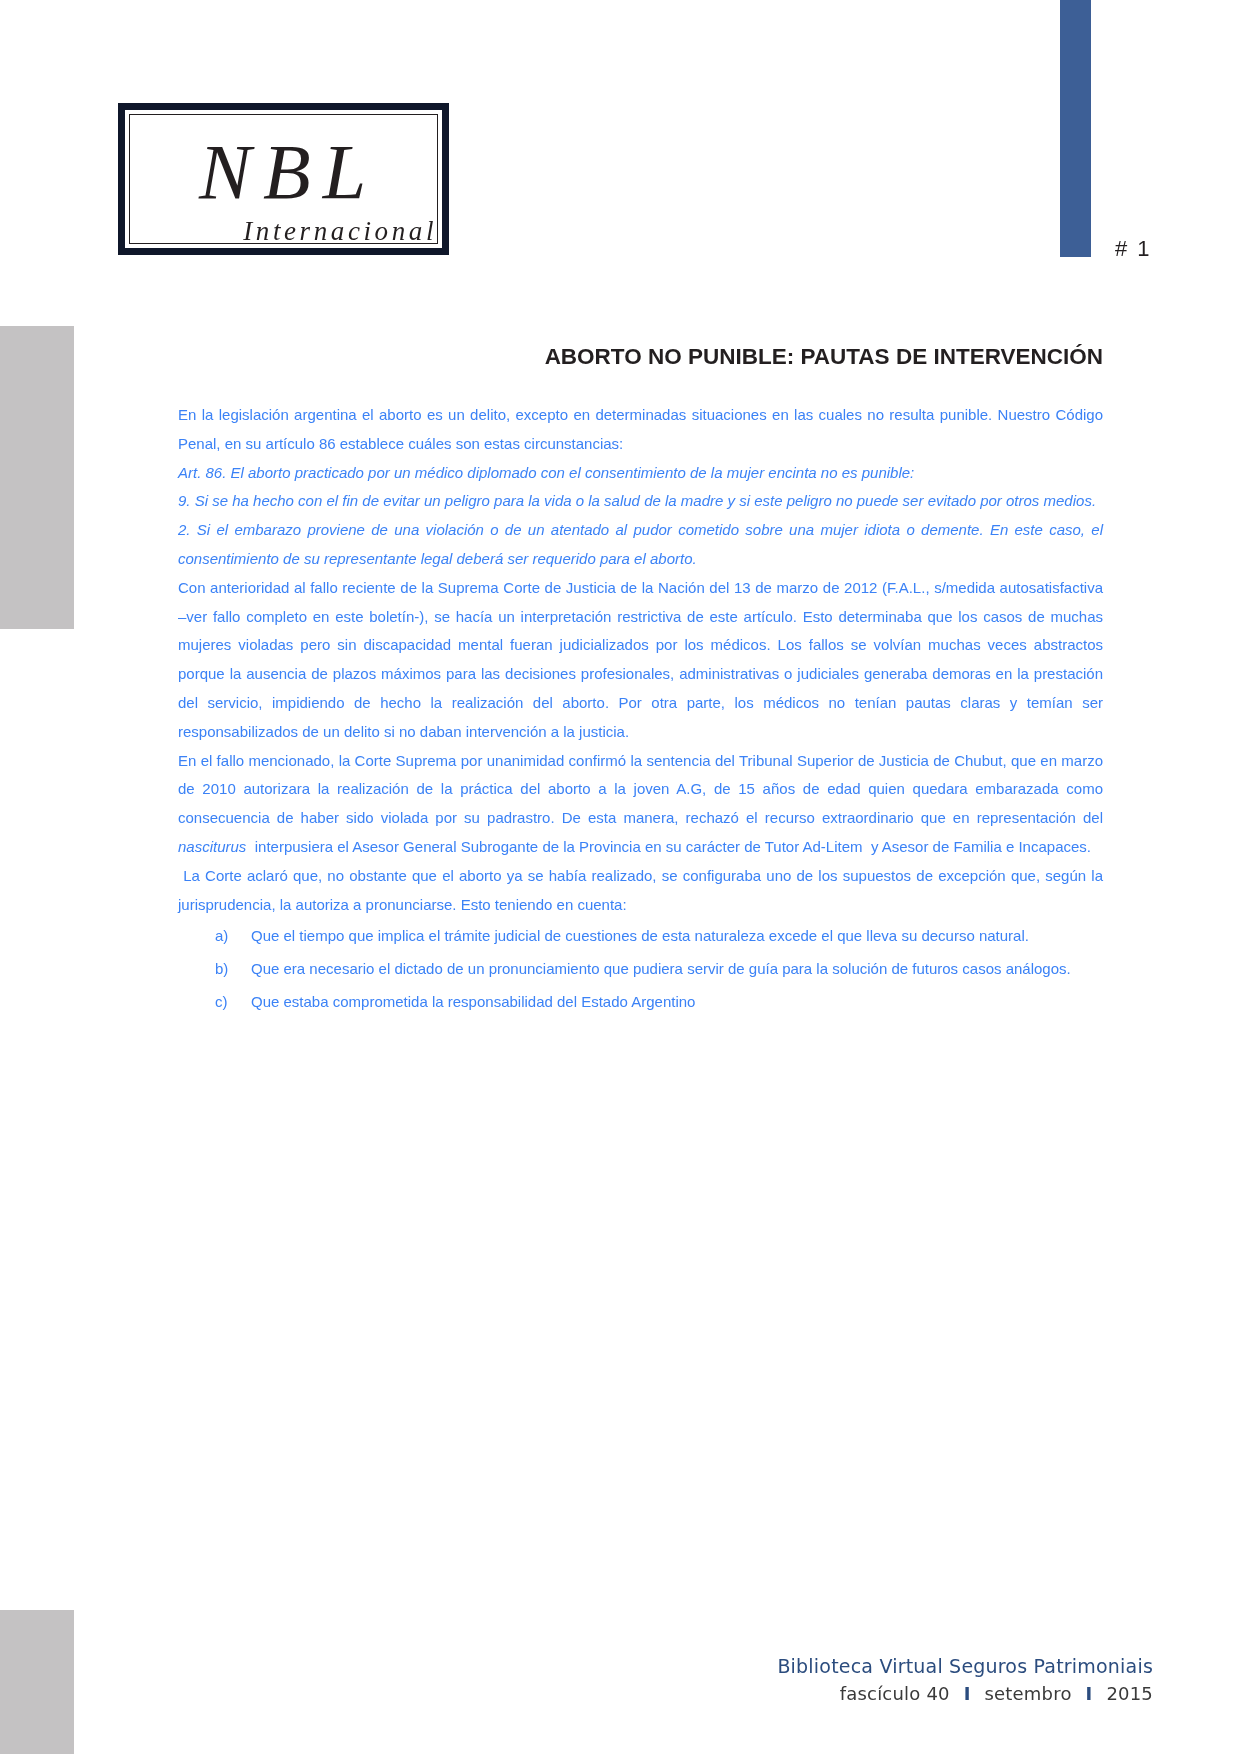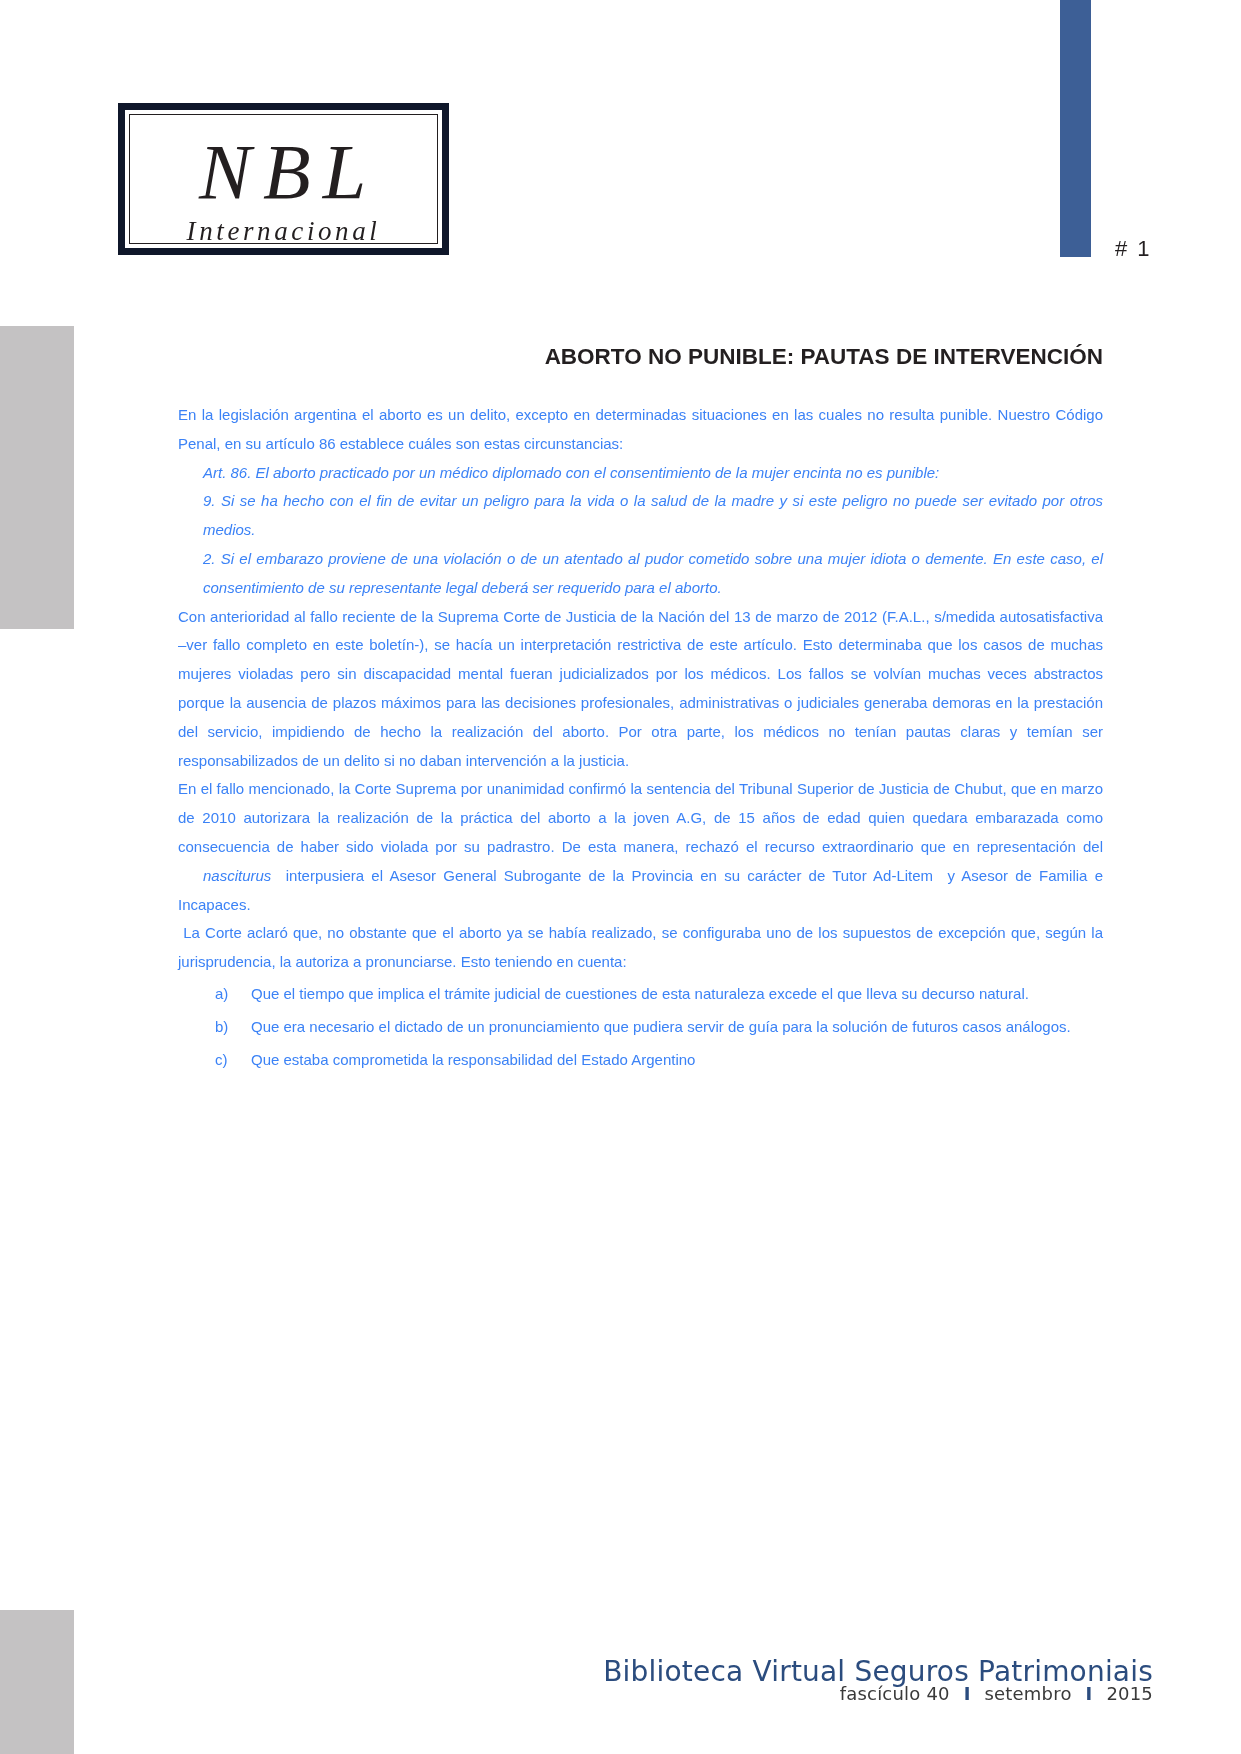--- a/index.html
+++ b/index.html
@@ -20,41 +20,41 @@
   .logo-inner {
     position: absolute; left: 4px; top: 4px; right: 4px; bottom: 4px;
     border: 1px solid #231f20;
   }
   .logo-nbl {
     position: absolute; left: 0; right: 0; top: 18px; text-align: center;
     font-family: "Liberation Serif", serif; font-size: 78px; line-height: 78px;
     letter-spacing: 12px; padding-left: 10px; color: #231f20;
   }
   .logo-sub {
-    position: absolute; left: 0; right: 0; top: 102px; text-align: center;
+    position: absolute; left: 0; right: 0; top: 102px; text-align: right;
     font-family: "Liberation Serif", serif; font-size: 27px; line-height: 28px;
     letter-spacing: 3.6px; color: #231f20;
   }
 
   .title {
     position: absolute; left: 178px; width: 925px; top: 344px; text-align: right;
     font-weight: bold; font-size: 22.5px; line-height: 26px; color: #231f20;
   }
   .body-text {
     position: absolute; left: 178px; width: 925px; top: 401px;
     font-size: 15px; line-height: 28.8px; text-align: justify; color: #3b82f6;
   }
   .body-text p { margin: 0; }
-  .body-text .it { font-style: italic; margin-left: 25px; }
+  .body-text .it { font-style: italic; }
   .list { margin: 0; padding: 0; list-style: none; }
   .list li { position: relative; padding-left: 73px; line-height: 33px; text-align: justify; }
   .list li .marker { position: absolute; left: 37px; top: 0; }
 
   .footer1 {
-    position: absolute; right: 88px; top: 1655px; font-size: 28px; color: #2b4c7e;
+    position: absolute; right: 88px; top: 1655px; font-size: 19px; color: #2b4c7e;
     font-family: "DejaVu Sans", sans-serif; font-weight: normal; letter-spacing: 0.2px;
   }
   .footer2 {
     position: absolute; right: 88px; top: 1683px; font-size: 18px; color: #3a3a3a;
     font-family: "DejaVu Sans", sans-serif; letter-spacing: 0.2px;
   }
   .footer2 .sep { color: #2b4c7e; font-weight: bold; margin: 0 8px; }
 </style>
 </head>
 <body>

